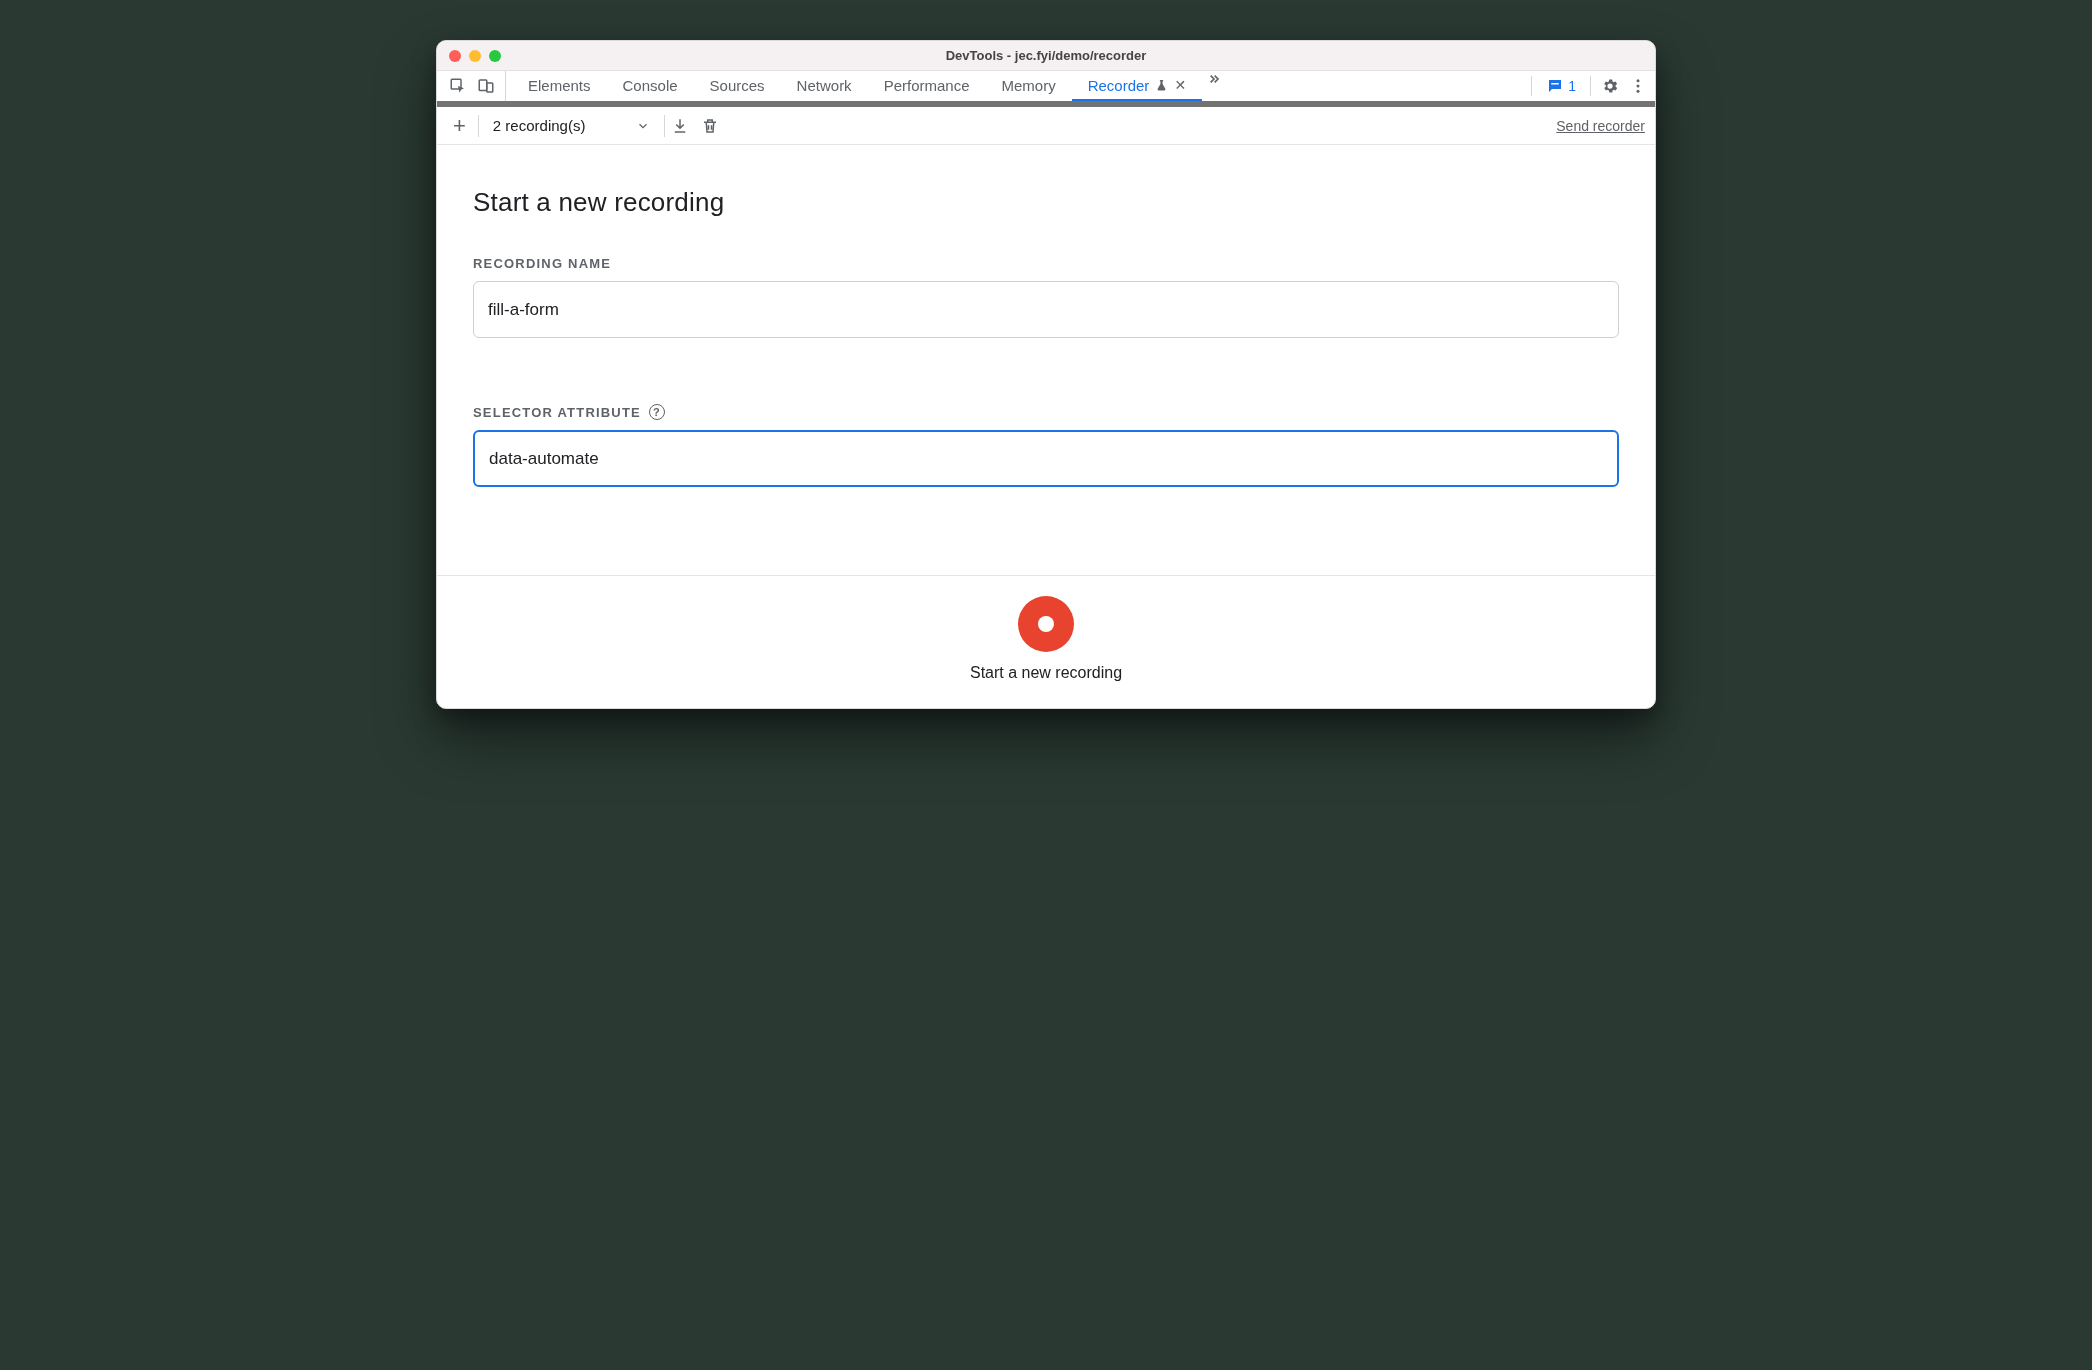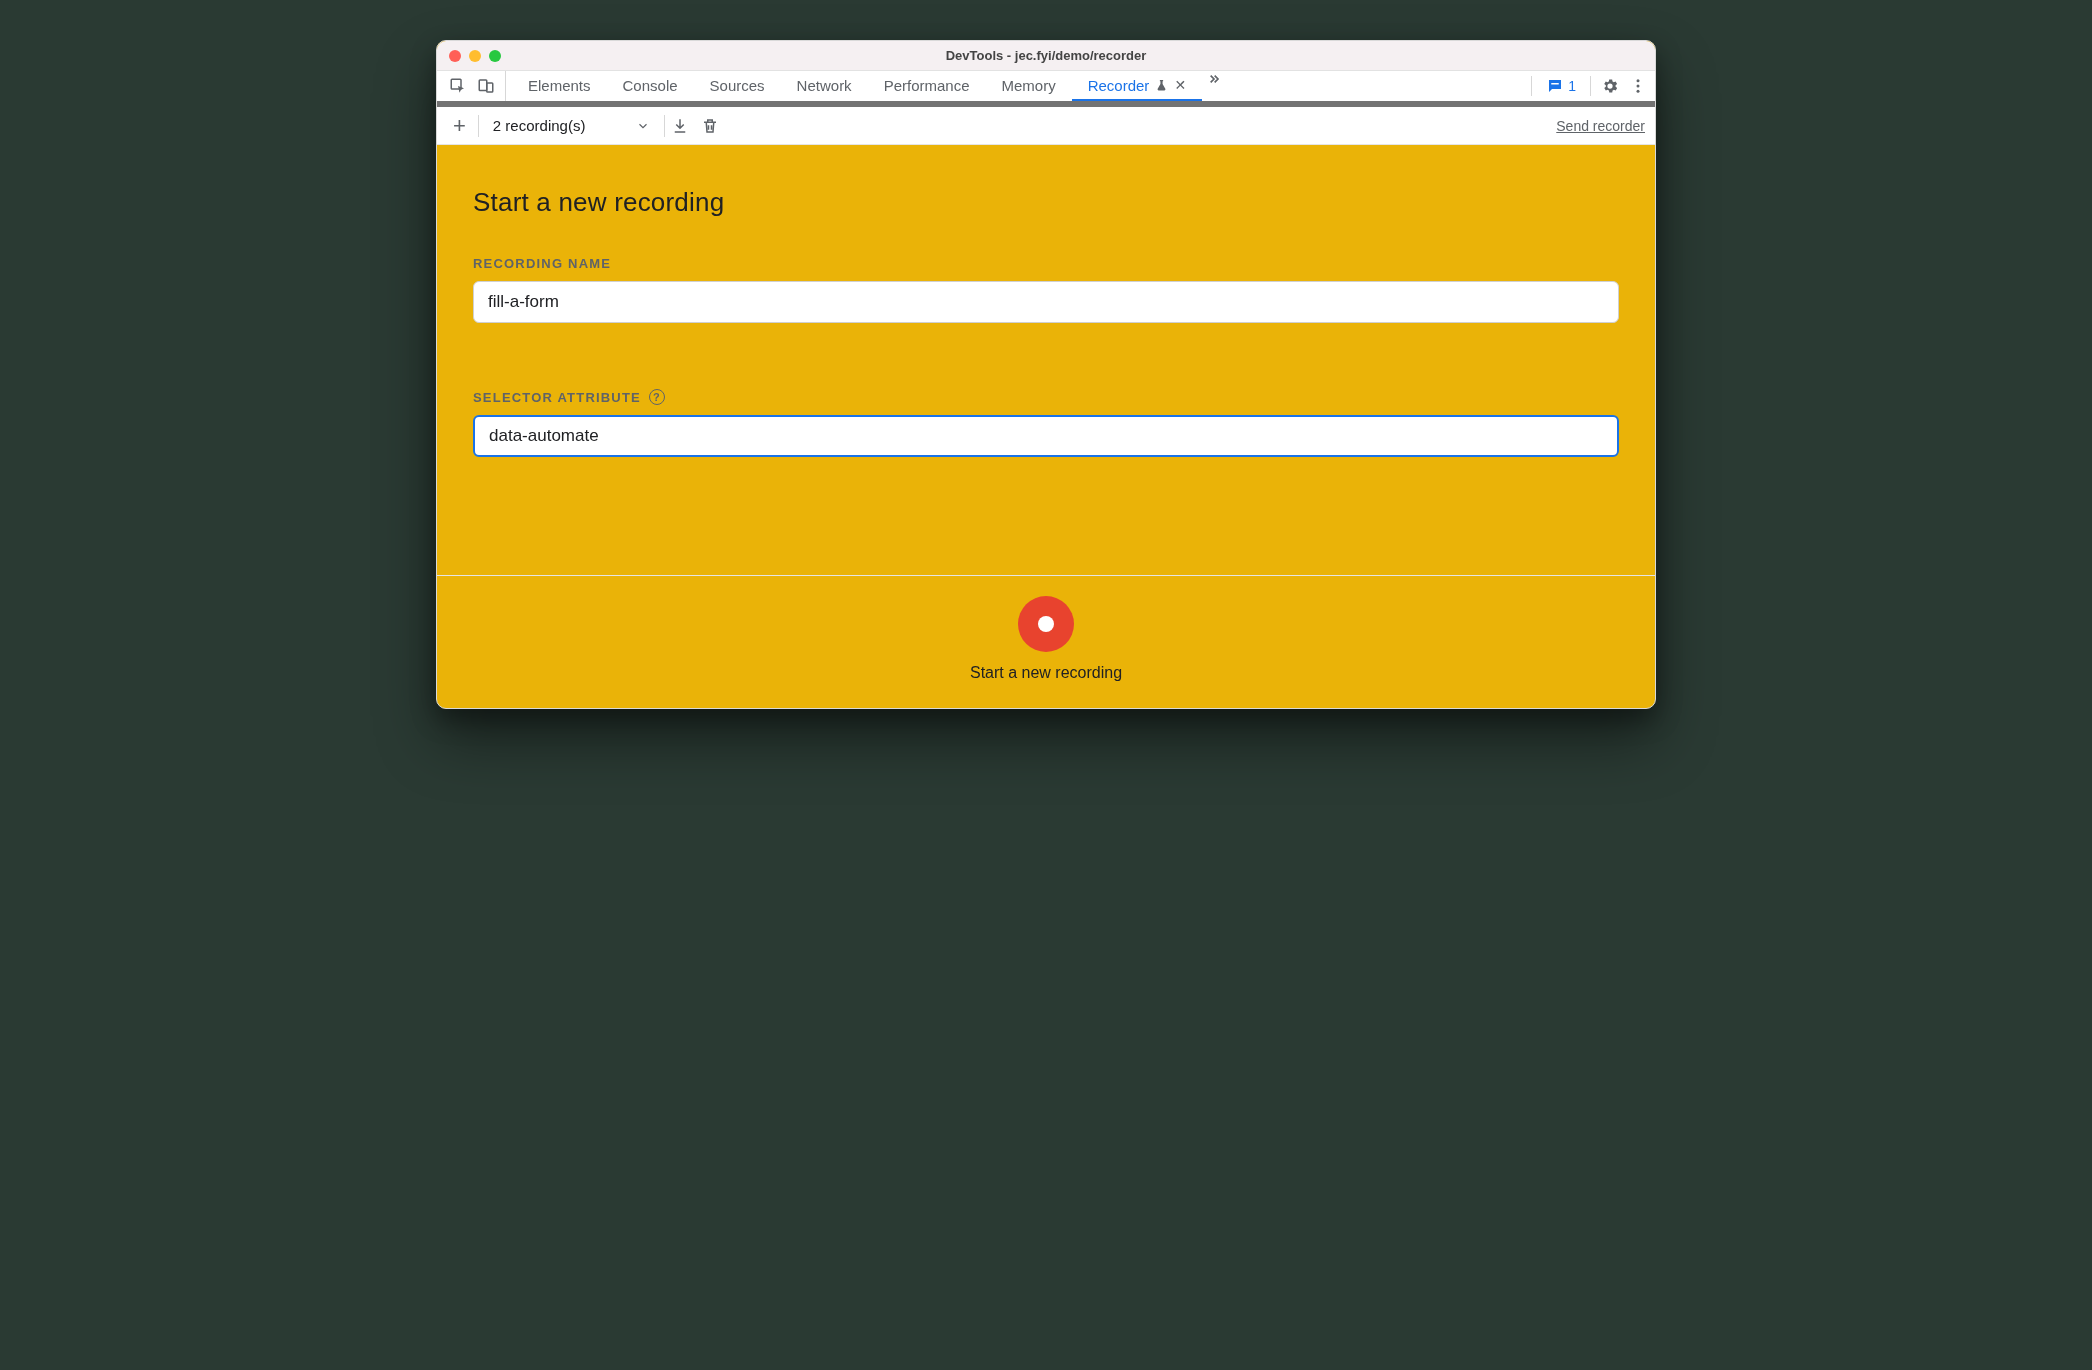--- a/index.html
+++ b/index.html
@@ -7,21 +7,21 @@
   body {
     font-family: -apple-system, BlinkMacSystemFont, "Segoe UI", Helvetica, Arial, sans-serif;
     background: #2a3a33;
     display: flex;
     align-items: flex-start;
     justify-content: center;
     padding: 40px;
   }
   .window {
     width: 1220px;
-    background: #eab308;
+    background: #ffffff;
     border-radius: 10px;
     box-shadow: 0 30px 60px rgba(0,0,0,0.45), 0 10px 25px rgba(0,0,0,0.35);
     overflow: hidden;
     border: 1px solid #d9d9d9;
   }
   
   .titlebar {
     height: 30px;
     background: #f5f0f2;
     display: flex;
@@ -124,21 +124,21 @@
     color: #5f6368; text-transform: uppercase;
     display: flex; align-items: center; gap: 8px;
     margin-bottom: 10px;
   }
   .help-circle {
     width: 16px; height: 16px; border: 1.5px solid #5f6368; border-radius: 50%;
     display: inline-flex; align-items: center; justify-content: center;
     font-size: 11px; color: #5f6368; cursor: pointer;
   }
   input.text-input {
-    width: 100%; height: 42px;
+    width: 100%; height: 57px;
     border: 1px solid #d0d0d0; border-radius: 6px;
     padding: 0 14px; font-size: 17px; color: #202124;
     font-family: inherit; outline: none;
   }
   input.text-input.focused {
     border: 2px solid #1a73e8;
   }
   
   .footer {
     border-top: 1px solid #e5e5e5;

